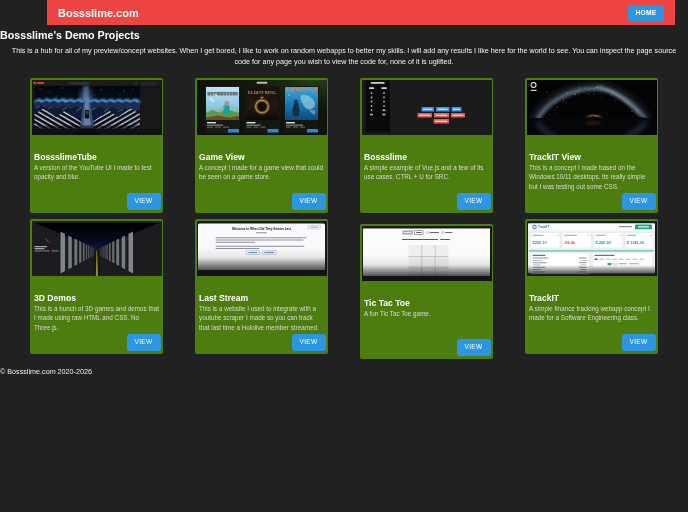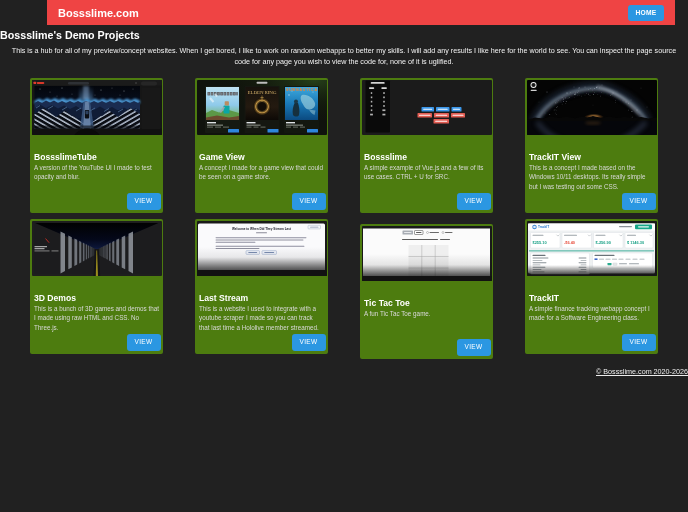--- a/index.html
+++ b/index.html
@@ -10,21 +10,21 @@
 h1{margin:0;position:absolute;top:29px;left:0;width:688px;text-align:left;font-size:10.7px;color:#fff;}
 .intro{position:absolute;top:45px;left:8px;width:672px;text-align:center;font-size:7.2px;line-height:11px;color:#f2f2f2;}
 .grid{position:absolute;left:30px;top:78px;width:628px;}
 .card{position:absolute;width:133px;height:135px;background:#4d7c0f;border-radius:2px;}
 .card .thumb{position:absolute;left:1.5px;top:2px;width:130px;height:55px;border-radius:1px;overflow:hidden;}
 .card h3{margin:0;position:absolute;left:4px;top:74px;font-size:8.6px;color:#fff;font-weight:bold;}
 .card .desc{position:absolute;left:4px;top:84.5px;width:126px;font-size:6.3px;line-height:9.5px;color:#d9d9d9;}
 .card .view{position:absolute;right:2.5px;top:115.3px;width:34px;height:16.4px;background:#2b97e2;border-radius:3px;color:#fff;font-size:6.5px;text-align:center;line-height:16.4px;letter-spacing:0.4px;}
 .c1{left:0;top:0;}.c2{left:165px;top:0;}.c3{left:330px;top:0;}.c4{left:495px;top:0;}
 .c5{left:0;top:141px;}.c6{left:165px;top:141px;}.c7{left:330px;top:146px;}.c8{left:495px;top:141px;}
-.footer{position:absolute;top:366.5px;left:0;width:688px;text-align:right;font-size:7.2px;color:#ececec;text-decoration:underline;}
+.footer{position:absolute;top:366.5px;left:0;width:688px;text-align:left;font-size:7.2px;color:#ececec;}
 svg{display:block;}
 </style>
 </head>
 <body>
 <header>
   <div class="brand">Bossslime.com</div>
   <div class="homebtn">HOME</div>
 </header>
 <h1>Bossslime's Demo Projects</h1>
 <div class="intro">This is a hub for all of my preview/concept websites. When I get bored, I like to work on random webapps to better my skills. I will add any results I like here for the world to see. You can inspect the page source code for any page you wish to view the code for, none of it is uglified.</div>

